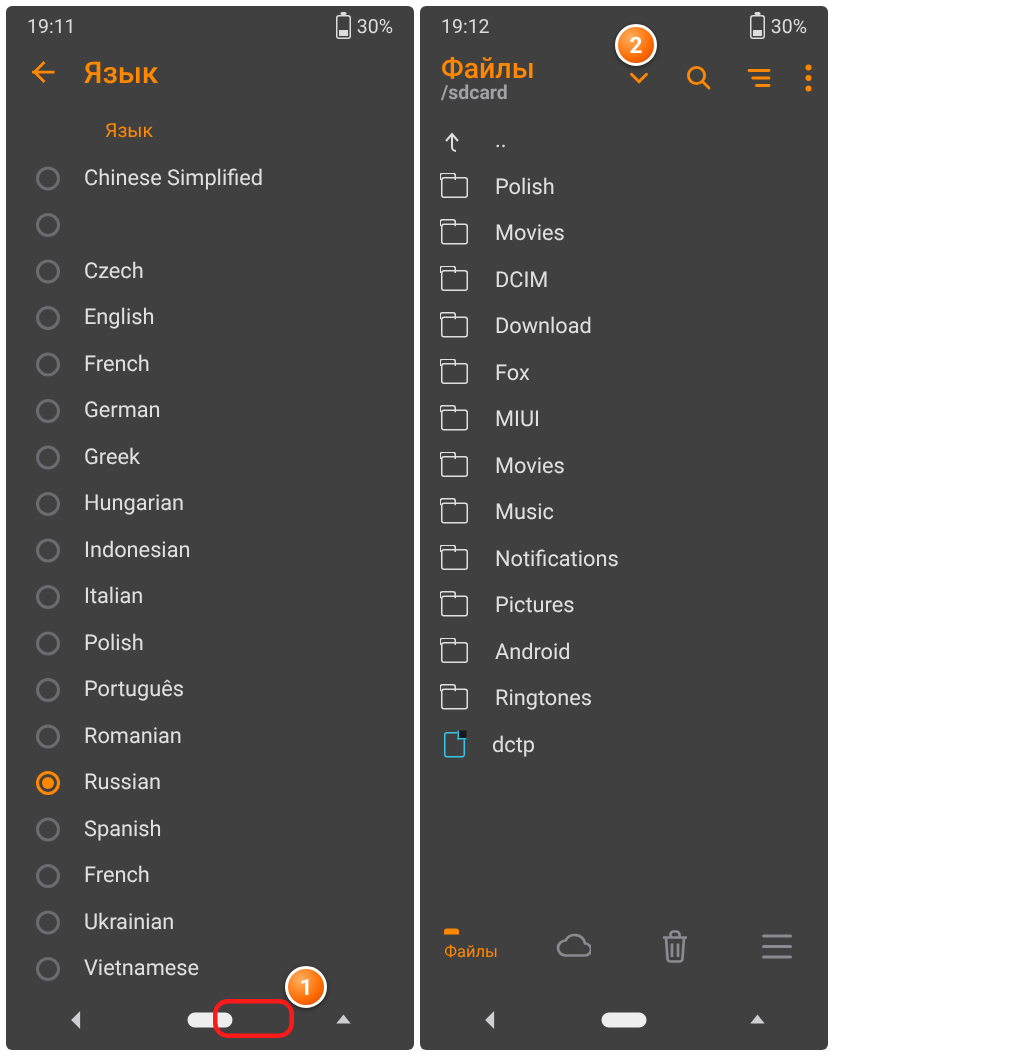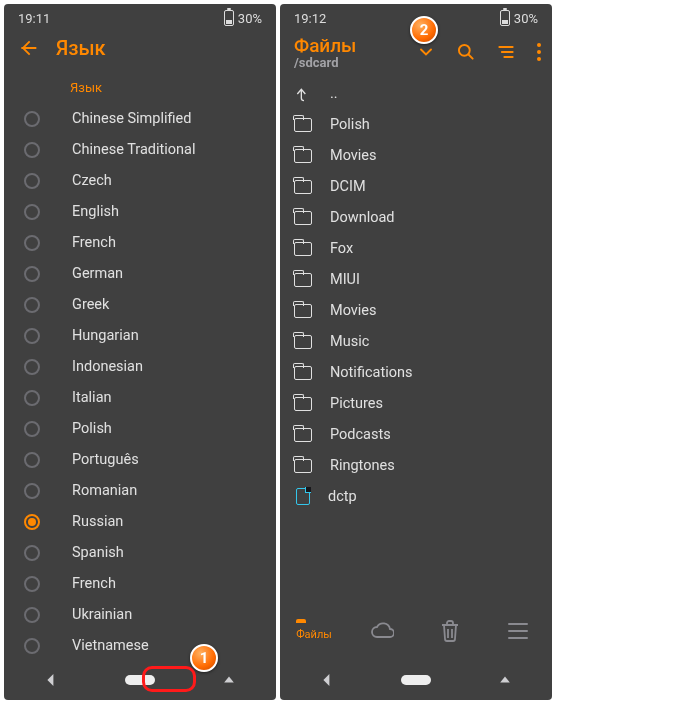--- a/index.html
+++ b/index.html
@@ -25,21 +25,21 @@
   .appbar .back { color:#ff8800; font-size:20px; }
   .appbar2 { display:flex; align-items:center; padding:4px 10px 6px 14px; }
   .appbar2 .titles { flex:1; }
   .appbar2 .t1 { color:#ff8800; font-size:19px; font-weight:500; }
   .appbar2 .t2 { color:#a2a2a6; font-size:13px; margin-top:-2px;font-weight:bold; }
   .appbar2 .icons { display:flex; gap:20px; align-items:center; color:#ff8800; }
 
   .section-label { color:#ff8800; font-size:13px; padding:10px 0 8px 66px; }
 
   .list { flex:1; overflow:hidden; padding-left:20px; }
-  .lang-row { display:flex; align-items:center; gap:32px; height:31px; cursor:pointer; }
+  .lang-row { display:flex; align-items:center; gap:16px; height:31px; cursor:pointer; }
   .radio {
     width:16px; height:16px; border:2px solid #6b6b70; border-radius:50%; position:relative; flex-shrink:0;
   }
   .radio.selected { border-color:#ff8800; }
   .radio.selected::after { content:""; position:absolute; inset:2px; background:#ff8800; border-radius:50%; }
   .lang-label { font-size:14.5px; color:#e0e0e0; }
 
   .flist { flex:1; overflow:hidden; padding:2px 14px 0; }
   .frow { display:flex; align-items:center; gap:18px; height:31px; cursor:pointer; }
   .folder-icon { width:18px; height:14px; border:1.7px solid #e0e0e0; border-radius:2px; position:relative; }
@@ -99,21 +99,20 @@
 
     <div class="section-label">Язык</div>
 
     <div class="list" id="lang-list">
         <div class="lang-row">
           <span class="radio"></span>
           <span class="lang-label">Chinese Simplified</span>
         </div>
         <div class="lang-row">
           <span class="radio"></span>
-          <span class="lang-label">Chinese Traditional</span>
         </div>
         <div class="lang-row">
           <span class="radio"></span>
           <span class="lang-label">Czech</span>
         </div>
         <div class="lang-row">
           <span class="radio"></span>
           <span class="lang-label">English</span>
         </div>
         <div class="lang-row">
@@ -277,21 +276,21 @@
         <div class="frow">
           <span class="folder-icon"></span>
           <span class="fname">Notifications</span>
         </div>
         <div class="frow">
           <span class="folder-icon"></span>
           <span class="fname">Pictures</span>
         </div>
         <div class="frow">
           <span class="folder-icon"></span>
-          <span class="fname">Podcasts</span>
+          <span class="fname">Android</span>
         </div>
         <div class="frow">
           <span class="folder-icon"></span>
           <span class="fname">Ringtones</span>
         </div>
         <div class="frow">
           <span class="file-icon"></span>
           <span class="fname">dctp</span>
         </div>
       </div>

